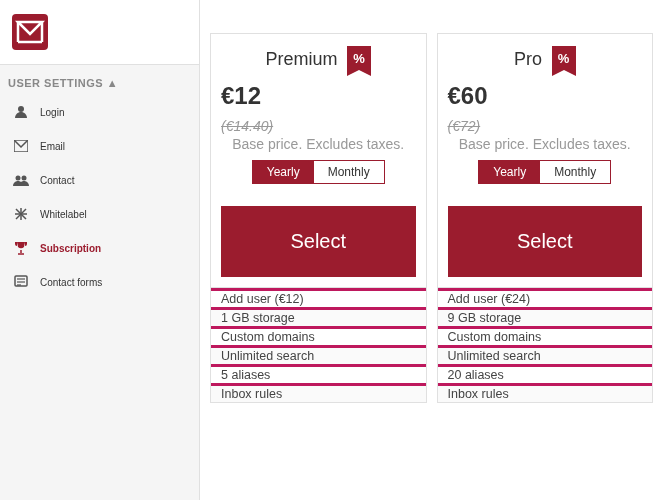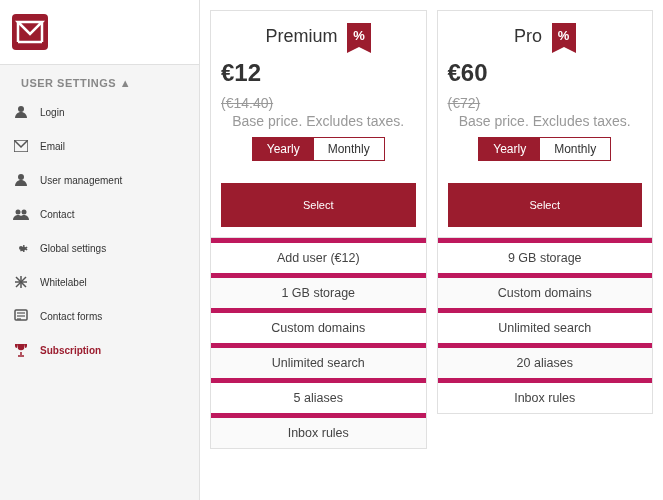--- a/index.html
+++ b/index.html
@@ -44,21 +44,21 @@
     .logo-reg {
       font-size: 10px;
       vertical-align: super;
       color: #999;
     }
 
     .sidebar-section-title {
       font-size: 11px;
       font-weight: bold;
       color: #888;
-      padding: 12px 12px 6px 21px;
+      padding: 12px 12px 6px 8px;
       letter-spacing: 0.5px;
     }
 
     .sidebar-item {
       display: flex;
       align-items: center;
       padding: 8px 12px;
       cursor: pointer;
       color: #333;
       text-decoration: none;
@@ -87,20 +87,21 @@
 
     
     .main-content {
       flex: 1;
       overflow-y: auto;
       background: #fff;
       padding: 10px;
       display: flex;
       gap: 10px;
       align-items: flex-start;
+      margin-top: 23px;
     }
 
     
     .plan-card {
       flex: 1;
       border: 1px solid #e0e0e0;
       background: #fff;
       position: relative;
       overflow: hidden;
     }
@@ -155,20 +156,21 @@
     }
     .price-amount {
       font-size: 24px;
       font-weight: bold;
       color: #333;
     }
     .price-original {
       font-size: 14px;
       color: #999;
       text-decoration: line-through;
+      font-style: italic;
     }
     .price-note {
       font-size: 14px;
       color: #999;
       margin-top: 2px;
     }
 
     
     .billing-toggle {
       display: flex;
@@ -189,36 +191,35 @@
     .toggle-btn.active {
       background: #9b1c2e;
       color: #fff;
     }
 
     
     .select-btn {
       display: block;
       width: calc(100% - 20px);
       margin: 4px 10px 10px 10px;
-      padding: 16px;
+      padding: 24px;
       background: #9b1c2e;
       color: #fff;
       border: none;
-      font-size: 11px;
+      font-size: 20px;
       cursor: pointer;
       text-align: center;
     }
 
     
     .feature-row {
-      padding: 8px 10px;
-      text-align: center;
+      padding: 1px 10px;
       font-size: 12.5px;
       color: #444;
-      border-top: 5px solid #be185d;
+      border-top: 3px solid #be185d;
     }
     .feature-row:nth-child(odd) {
       background: #fafafa;
     }
 
     
     .features-divider {
       border-top: 1px solid #e0e0e0;
     }
   </style>
@@ -253,86 +254,69 @@
     <span class="icon">
       <svg width="14" height="12" viewBox="0 0 14 12" fill="currentColor">
           <rect x="0" y="0" width="14" height="12" rx="1" fill="none" stroke="currentColor" stroke-width="1.5"></rect>
           <polyline points="0,0 7,7 14,0" fill="none" stroke="currentColor" stroke-width="1.5"></polyline>
         </svg>
     </span>
     <span class="item-label">Email</span>
   </div>
 
 
-  <div class="sidebar-item">
-    <span class="icon">
-      <svg width="14" height="14" viewBox="0 0 14 14" fill="currentColor">
-          <circle cx="7" cy="4" r="3"></circle>
-          <path d="M1 13c0-3.3 2.7-6 6-6s6 2.7 6 6"></path>
-        </svg>
-    </span>
-    <span class="item-label">User management</span>
-  </div>
 
   <div class="sidebar-item">
     <span class="icon">
       <svg width="16" height="12" viewBox="0 0 16 12" fill="currentColor">
           <circle cx="5" cy="4" r="2.5"></circle>
           <circle cx="11" cy="4" r="2.5"></circle>
           <path d="M0 12c0-2.8 2.2-5 5-5s5 2.2 5 5"></path>
           <path d="M6 12c0-2.8 2.2-5 5-5s5 2.2 5 5"></path>
         </svg>
     </span>
     <span class="item-label">Contact</span>
   </div>
 
-  <div class="sidebar-item">
-    <span class="icon">
-      <svg width="14" height="14" viewBox="0 0 14 14" fill="currentColor">
-          <path d="M7 9a2 2 0 1 0 0-4 2 2 0 0 0 0 4zm5.3-1.5l1.2-.7-.7-1.2-1.3.7a4 4 0 0 0-1-.6V4h-1.4v1.7a4 4 0 0 0-1 .6l-1.3-.7-.7 1.2 1.2.7a4 4 0 0 0 0 1.1l-1.2.7.7 1.2 1.3-.7a4 4 0 0 0 1 .6V11h1.4V9.3a4 4 0 0 0 1-.6l1.3.7.7-1.2-1.2-.7c0-.2.1-.4.1-.6s0-.4-.1-.5z"></path>
-        </svg>
-    </span>
-    <span class="item-label">Global settings</span>
-  </div>
 
   <div class="sidebar-item">
     <span class="icon">
       <svg width="14" height="14" viewBox="0 0 14 14" fill="none" stroke="currentColor" stroke-width="1.5">
           <line x1="7" y1="1" x2="7" y2="13"></line>
           <line x1="1" y1="7" x2="13" y2="7"></line>
           <line x1="2" y1="2" x2="12" y2="12"></line>
           <line x1="12" y1="2" x2="2" y2="12"></line>
         </svg>
     </span>
     <span class="item-label">Whitelabel</span>
-  </div>
-
-  <div class="sidebar-item">
-    <span class="icon">
-      <svg width="14" height="14" viewBox="0 0 14 14" fill="currentColor">
-          <rect x="1" y="1" width="12" height="10" rx="1" fill="none" stroke="currentColor" stroke-width="1.5"></rect>
-          <line x1="3" y1="4" x2="11" y2="4" stroke="currentColor" stroke-width="1.2"></line>
-          <line x1="3" y1="7" x2="11" y2="7" stroke="currentColor" stroke-width="1.2"></line>
-          <line x1="3" y1="10" x2="7" y2="10" stroke="currentColor" stroke-width="1.2"></line>
-        </svg>
-    </span>
-    <span class="item-label">Contact forms</span>
   </div>
 
   <div class="sidebar-item active">
     <span class="icon">
       <svg width="14" height="14" viewBox="0 0 14 14" fill="#9b1c2e">
           <path d="M3 1h8l-1 5a4 4 0 0 1-6 0L3 1z"></path>
           <line x1="7" y1="9" x2="7" y2="12" stroke="#9b1c2e" stroke-width="1.5"></line>
           <line x1="4" y1="13" x2="10" y2="13" stroke="#9b1c2e" stroke-width="1.5"></line>
           <path d="M3 1H1v2a2 2 0 0 0 2 2"></path>
           <path d="M11 1h2v2a2 2 0 0 1-2 2"></path>
         </svg>
     </span>
     <span class="item-label">Subscription</span>
+  </div>
+
+  <div class="sidebar-item">
+    <span class="icon">
+      <svg width="14" height="14" viewBox="0 0 14 14" fill="currentColor">
+          <rect x="1" y="1" width="12" height="10" rx="1" fill="none" stroke="currentColor" stroke-width="1.5"></rect>
+          <line x1="3" y1="4" x2="11" y2="4" stroke="currentColor" stroke-width="1.2"></line>
+          <line x1="3" y1="7" x2="11" y2="7" stroke="currentColor" stroke-width="1.2"></line>
+          <line x1="3" y1="10" x2="7" y2="10" stroke="currentColor" stroke-width="1.2"></line>
+        </svg>
+    </span>
+    <span class="item-label">Contact forms</span>
   </div>
 </div>
 
 <div class="main-content">
 
   <div class="plan-card">
     <div class="plan-header">
       <span class="plan-name">Premium</span>
       <span class="discount-badge">%</span>
       <div class="plan-price">
@@ -364,20 +348,21 @@
         <span class="price-original">(€72)</span>
       </div>
       <div class="price-note">Base price. Excludes taxes.</div>
       <div class="billing-toggle">
         <button class="toggle-btn active">Yearly</button>
         <button class="toggle-btn">Monthly</button>
       </div>
     </div>
     <button class="select-btn">Select</button>
     <div class="features-divider"></div>
+    <div class="feature-row">Add user (€24)</div>
     <div class="feature-row">9 GB storage</div>
     <div class="feature-row">Custom domains</div>
     <div class="feature-row">Unlimited search</div>
     <div class="feature-row">20 aliases</div>
     <div class="feature-row">Inbox rules</div>
   </div>
 
 </div>
 
 </body></html>

